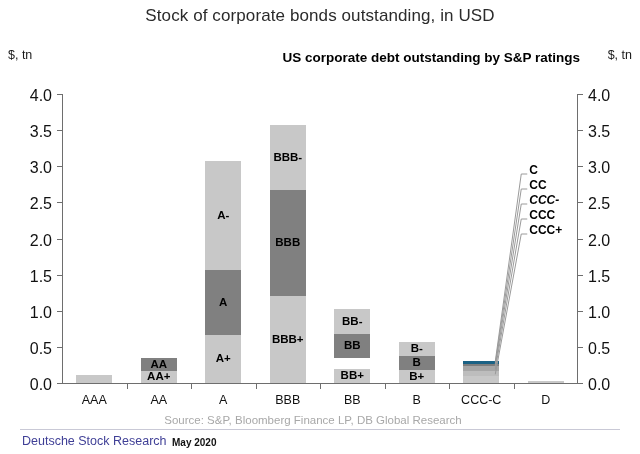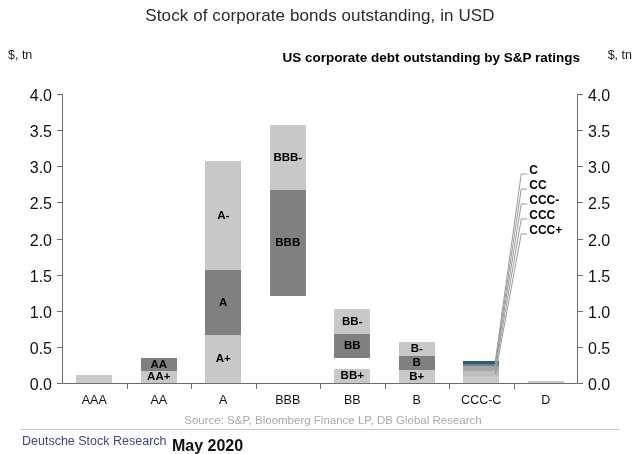--- a/index.html
+++ b/index.html
@@ -63,31 +63,31 @@
   
   #callouts{position:absolute;left:0;top:0;width:516px;height:289px;
     pointer-events:none;overflow:visible;}
   .callout-lbl{
     position:absolute;font-size:12px;font-weight:bold;color:#000;
     white-space:nowrap;line-height:1;
   }
 
   
   #source{
-    position:absolute;left:75px;top:414px;width:516px;text-align:center;
+    position:absolute;left:55px;top:414px;width:516px;text-align:center;
     font-size:11.5px;color:#a8a8a8;
   }
   #rule{
     position:absolute;left:20px;top:429px;width:600px;height:1px;background:#c9c9d6;
   }
   #brand{
     position:absolute;left:22px;top:434px;font-size:12.5px;color:#3f3f96;
   }
   #date{
-    position:absolute;left:172px;top:437px;font-size:16px;font-weight:bold;color:#111;
+    position:absolute;left:172px;top:437px;font-size:10px;font-weight:bold;color:#111;
   }
 </style>
 </head>
 <body>
 
 <div id="outer-title">Stock of corporate bonds outstanding, in USD</div>
 
 <div class="axis-unit" id="unit-left">$, tn</div>
 <div class="axis-unit" id="unit-right">$, tn</div>
 
@@ -159,20 +159,23 @@
         <div class="seg" style="background: rgb(128, 128, 128); height: 65.025px; bottom: 47.685px;">
           <span class="seg-lbl">A</span>
         </div>
         <div class="seg" style="background: rgb(200, 200, 200); height: 109.097px; bottom: 112.71px;">
           <span class="seg-lbl">A-</span>
         </div>
       </div>
       <div class="xtick" style="left: 193.5px;"></div>
       <div class="xlab" style="left: 193.5px; width: 64.5px;">BBB</div>
       <div class="bar" style="left: 207.75px; width: 36px; height: 267.325px;">
+        <div class="seg" style="background: rgb(200, 200, 200); height: 87.4225px; bottom: 0px;">
+          <span class="seg-lbl">BBB+</span>
+        </div>
         <div class="seg" style="background: rgb(128, 128, 128); height: 105.485px; bottom: 87.4225px;">
           <span class="seg-lbl">BBB</span>
         </div>
         <div class="seg" style="background: rgb(200, 200, 200); height: 65px; bottom: 192.907px;">
           <span class="seg-lbl">BBB-</span>
         </div>
       </div>
       <div class="xtick" style="left: 258px;"></div>
       <div class="xlab" style="left: 258px; width: 64.5px;">BB</div>
       <div class="bar" style="left: 272.25px; width: 36px; height: 73.695px;">
@@ -210,21 +213,21 @@
       </div>
       <div class="xtick" style="left: 451.5px;"></div>
       <div class="xlab" style="left: 451.5px; width: 64.5px;">D</div>
       <div class="bar" style="left: 465.75px; width: 36px; height: 2.1675px;">
         <div class="seg" style="background: rgb(200, 200, 200); height: 2.1675px; bottom: 0px;"></div>
       </div>
     </div>
   <div id="callouts">
       <div class="callout-lbl" style="left: 467.25px; top: 70px;">C</div>
       <div class="callout-lbl" style="left: 467.25px; top: 85px;">CC</div>
-      <div class="callout-lbl" style="left: 467.25px; top: 100px;">CCC-</div>
+      <div class="callout-lbl" style="left: 467.25px; top: 100px; font-style: italic;">CCC-</div>
       <div class="callout-lbl" style="left: 467.25px; top: 115px;">CCC</div>
       <div class="callout-lbl" style="left: 467.25px; top: 130px;">CCC+</div>
       <svg width="516" height="289" style="position: absolute; left: 0px; top: 0px; overflow: visible;">
         <path d="M 433.25 267.68625 L 459.25 80 L 465.25 80" stroke="#9a9a9a" stroke-width="1" fill="none"></path>
         <path d="M 433.25 269.85375 L 459.25 95 L 465.25 95" stroke="#9a9a9a" stroke-width="1" fill="none"></path>
         <path d="M 433.25 272.02125 L 459.25 110 L 465.25 110" stroke="#9a9a9a" stroke-width="1" fill="none"></path>
         <path d="M 433.25 275.63375 L 459.25 125 L 465.25 125" stroke="#9a9a9a" stroke-width="1" fill="none"></path>
         <path d="M 433.25 280.33 L 459.25 140 L 465.25 140" stroke="#9a9a9a" stroke-width="1" fill="none"></path>
       </svg>
     </div>

